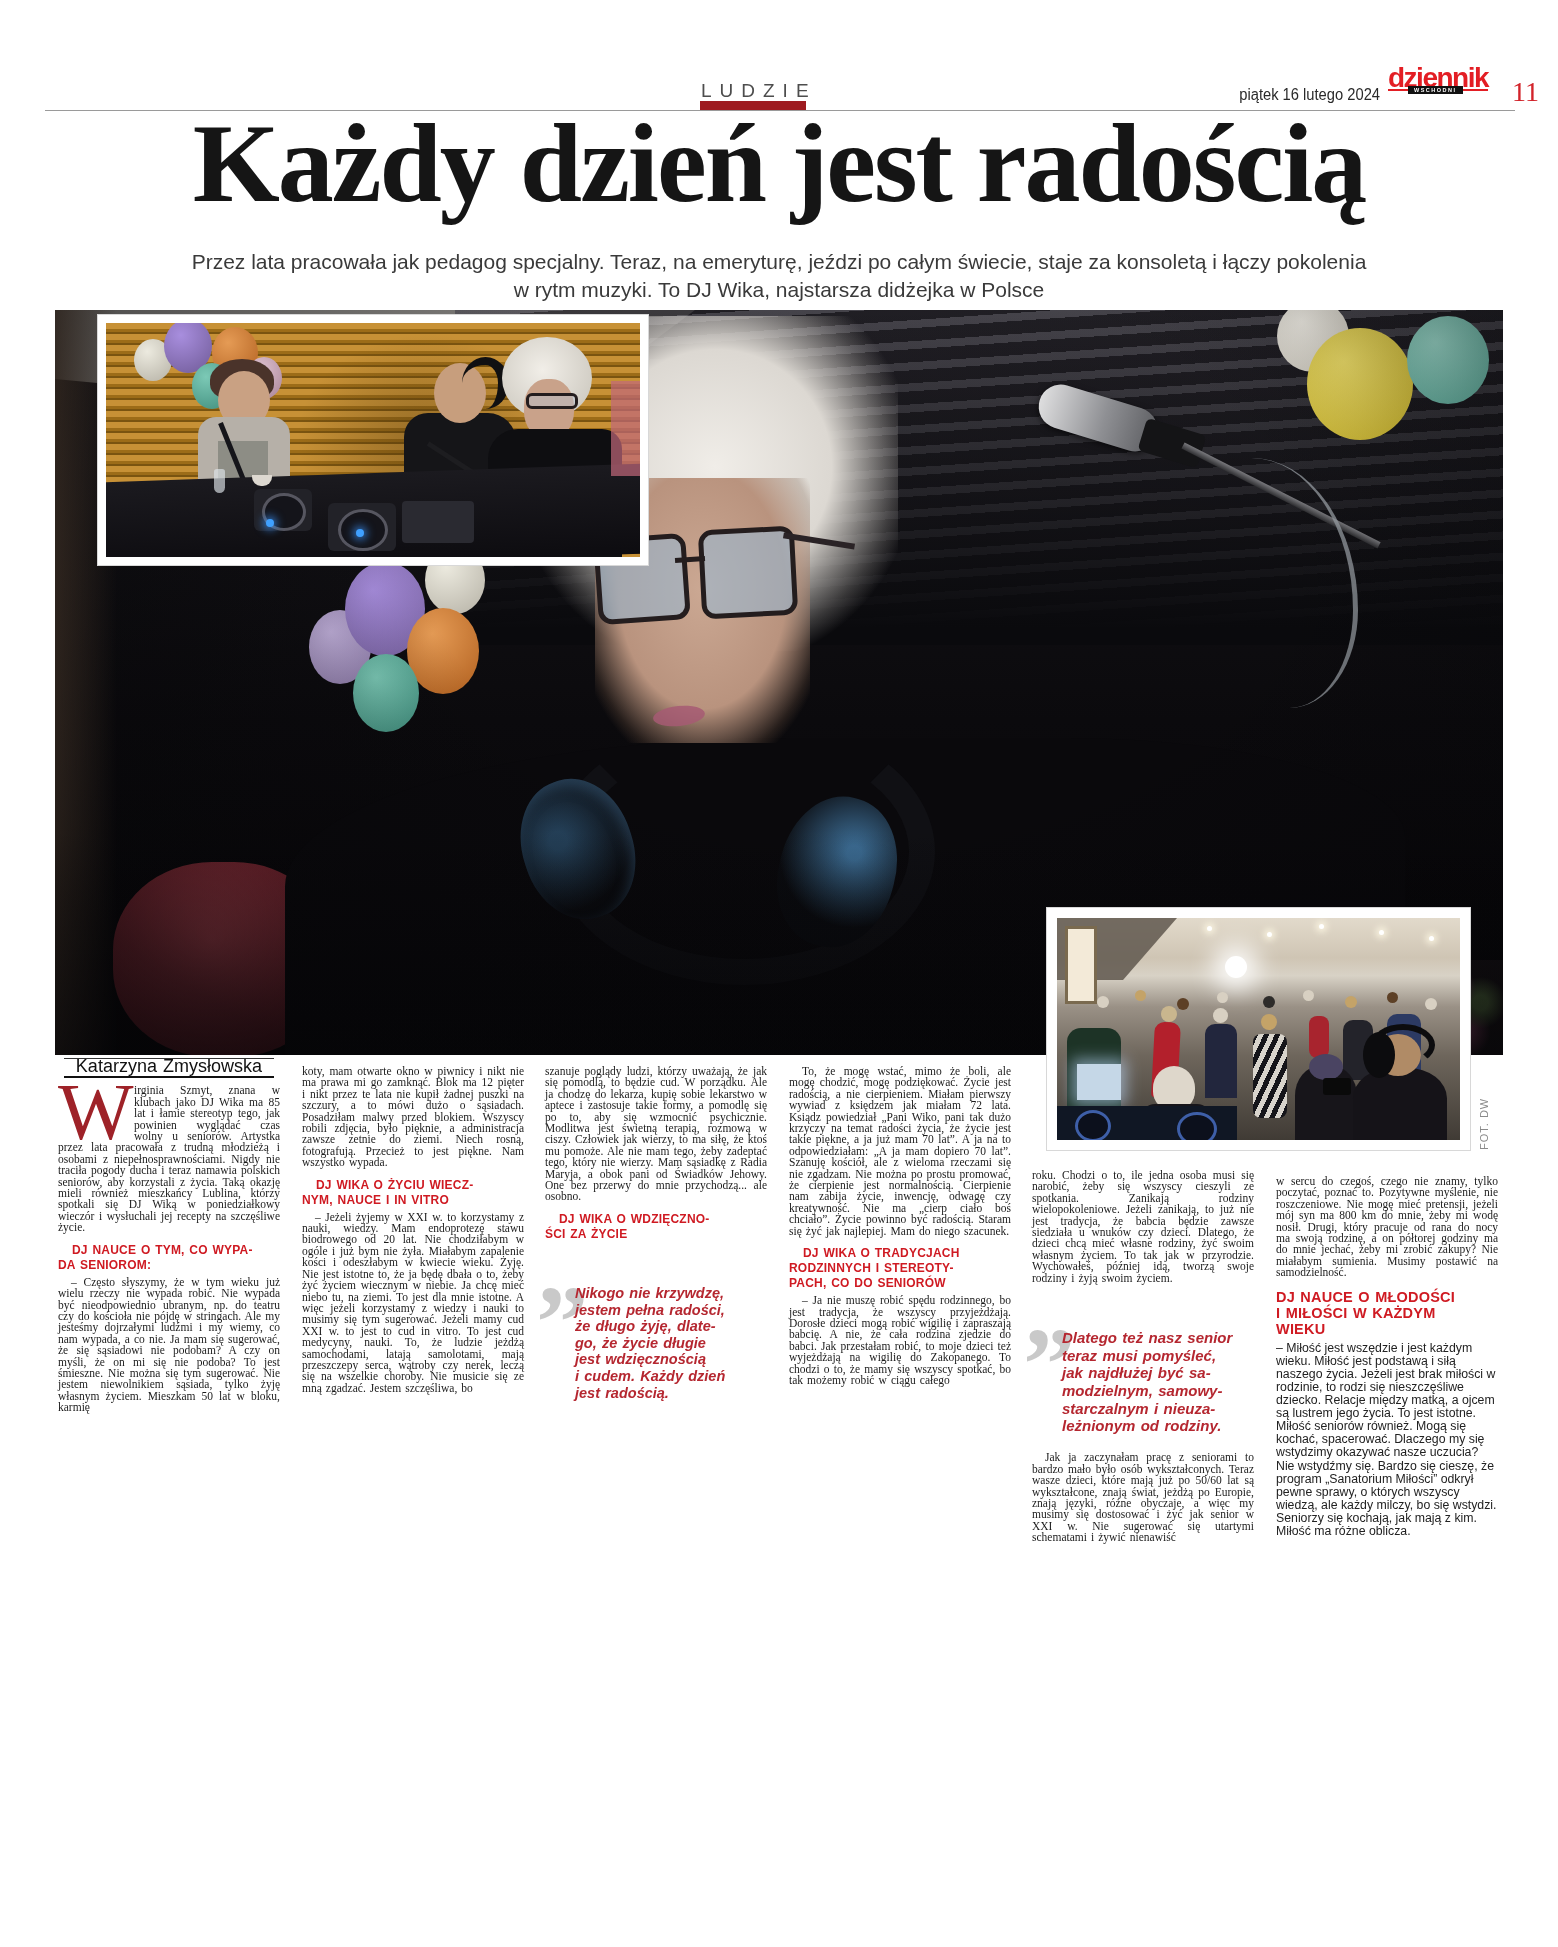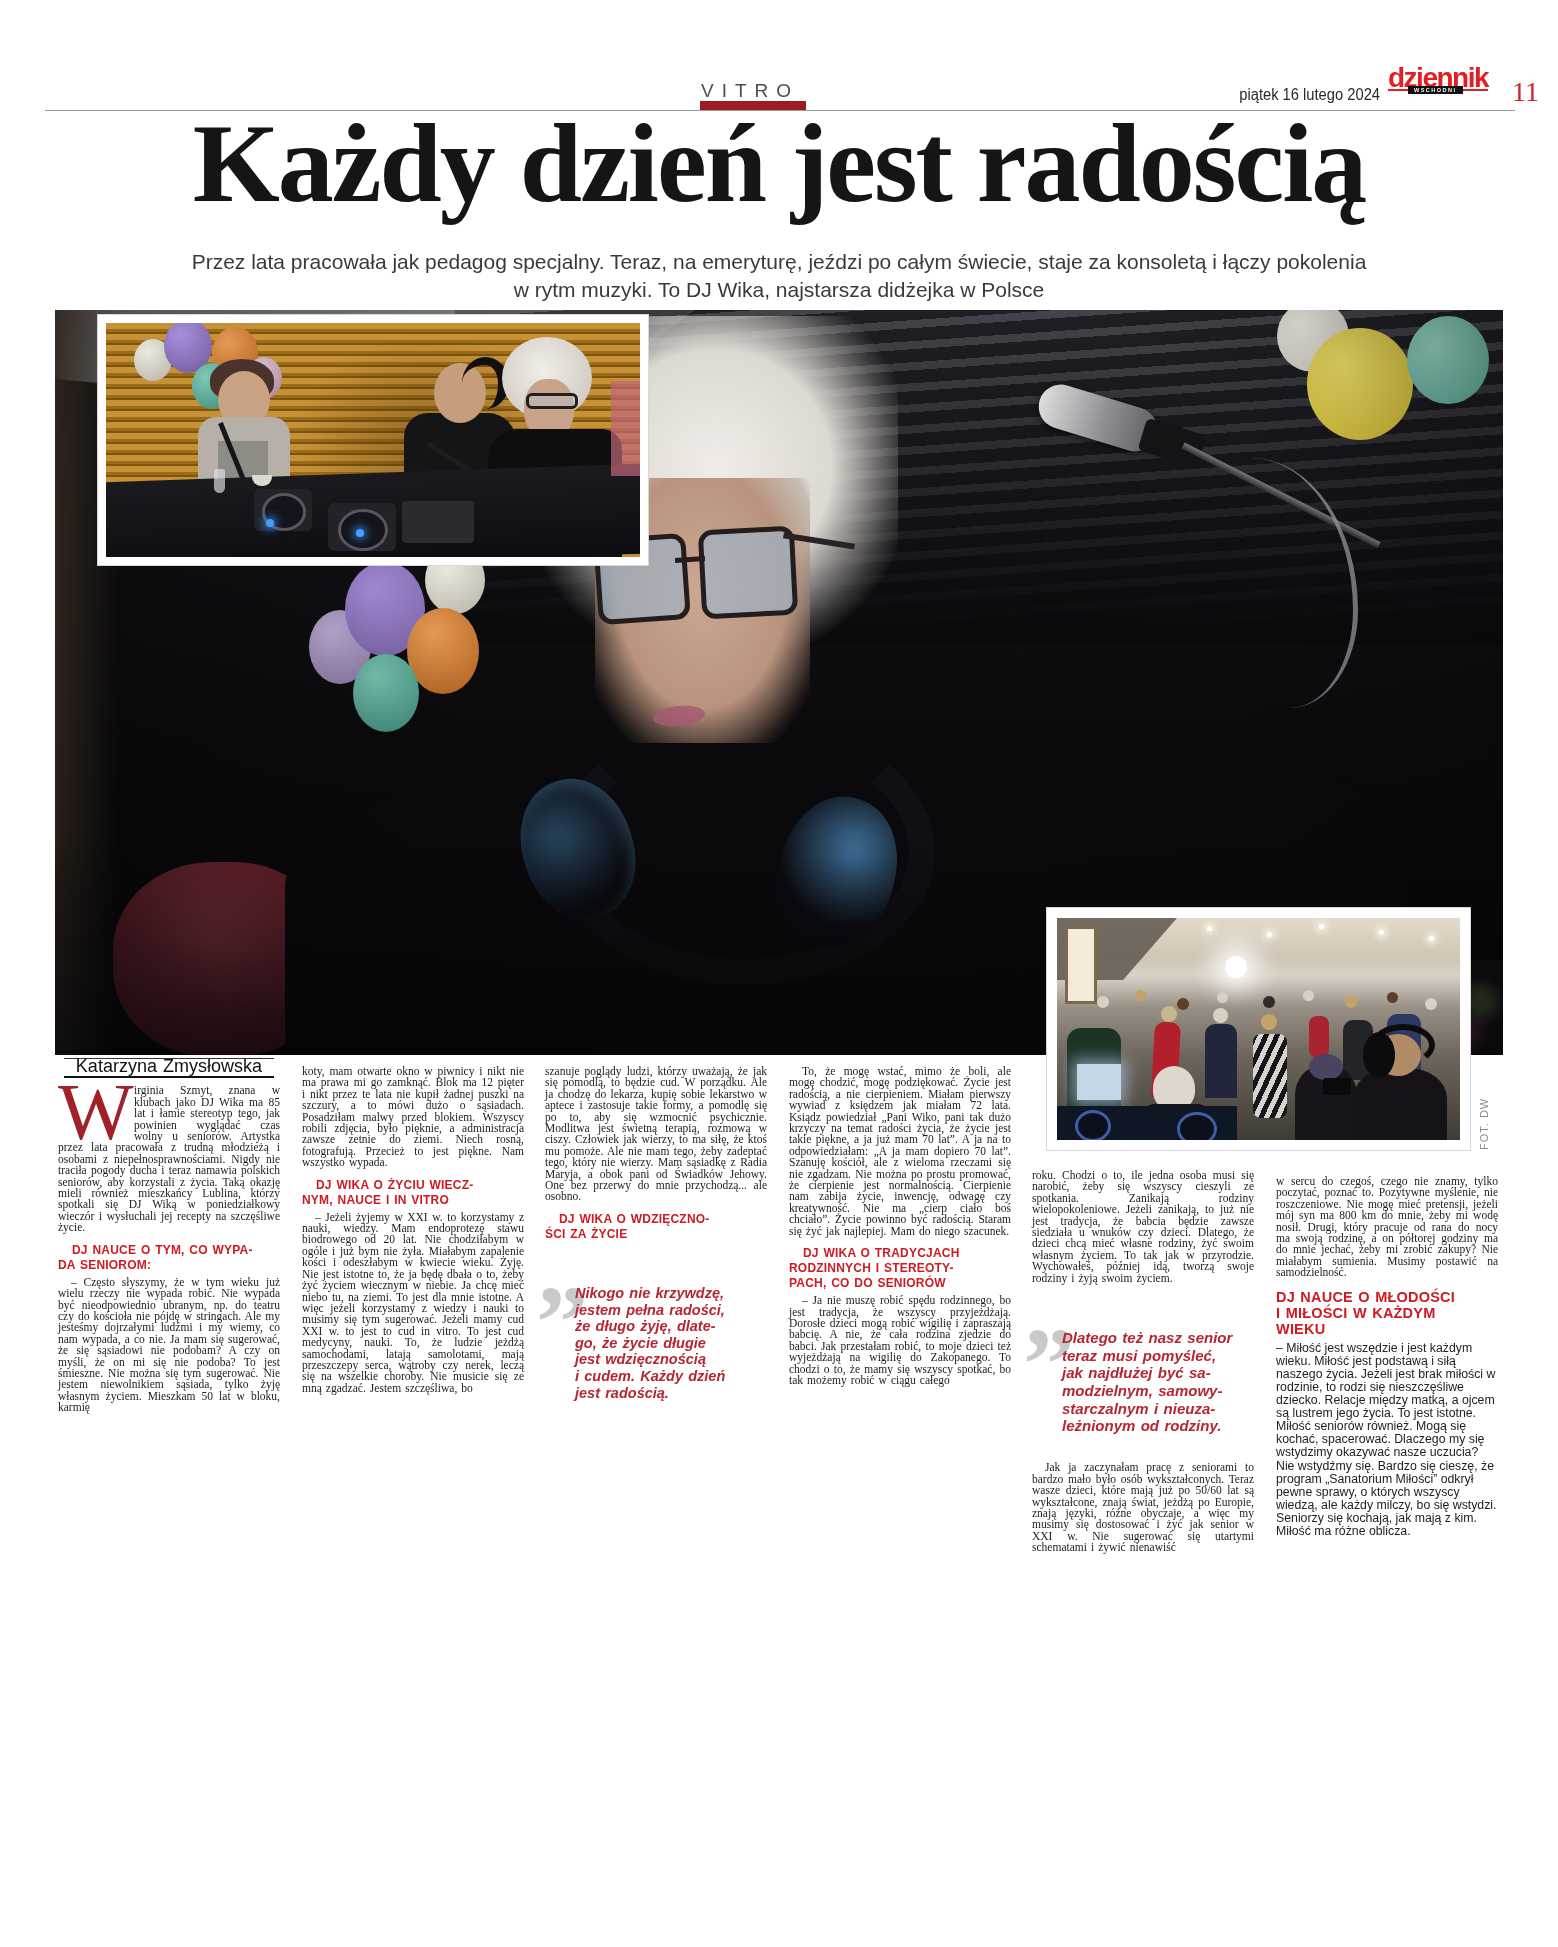--- a/index.html
+++ b/index.html
@@ -182,21 +182,21 @@
       font-family:"Liberation Serif",serif;font-style:normal;z-index:0;}
   .pq-text{position:relative;z-index:1;display:block;}
   .sans-par{font-family:"Liberation Sans",sans-serif;font-size:12.3px;line-height:13.1px;
       text-align:left;word-spacing:normal;color:#222;}
 </style>
 </head>
 <body>
 
 <div class="page">
 
-  <div class="abs section-name">VITRO</div>
+  <div class="abs section-name">LUDZIE</div>
   <div class="abs section-bar"></div>
   <div class="abs head-rule"></div>
   <div class="abs date-text">piątek 16 lutego 2024</div>
   <div class="abs logo">
     <span>dziennik</span>
     <span class="logo-sub">WSCHODNI</span>
   </div>
   <div class="abs page-num">11</div>
 
   <div class="abs subtitle">
@@ -366,21 +366,21 @@
     <p>roku. Chodzi o to, ile jedna osoba musi się narobić, żeby się wszyscy cieszyli ze spotkania. Zanikają rodziny wielopokoleniowe. Jeżeli zanikają, to już nie jest tradycja, że babcia będzie zawsze siedziała u wnuków czy dzieci. Dlatego, że dzieci chcą mieć własne rodziny, żyć swoim własnym życiem. To tak jak w przyrodzie. Wychowałeś, później idą, tworzą swoje rodziny i żyją swoim życiem.</p>
     <div class="pullquote pq5">
       <span class="pq-mark">„</span>
       <span class="pq-text">Dlatego też nasz senior
 teraz musi pomyśleć,
 jak najdłużej być sa-
 modzielnym, samowy-
 starczalnym i nieuza-
 leżnionym od rodziny.</span>
     </div>
-    <p class="indent" style="margin-top:10px;">Jak ja zaczynałam pracę z seniorami to bardzo mało było osób wykształconych. Teraz wasze dzieci, które mają już po 50/60 lat są wykształcone, znają świat, jeżdżą po Europie, znają języki, różne obyczaje, a więc my musimy się dostosować i żyć jak senior w XXI w. Nie sugerować się utartymi schematami i żywić nienawiść</p>
+    <p class="indent" style="">Jak ja zaczynałam pracę z seniorami to bardzo mało było osób wykształconych. Teraz wasze dzieci, które mają już po 50/60 lat są wykształcone, znają świat, jeżdżą po Europie, znają języki, różne obyczaje, a więc my musimy się dostosować i żyć jak senior w XXI w. Nie sugerować się utartymi schematami i żywić nienawiść</p>
   </div>
 
   <div class="col c6">
     <p>w sercu do czegoś, czego nie znamy, tylko poczytać, poznać to. Pozytywne myślenie, nie roszczeniowe. Nie mogę mieć pretensji, jeżeli mój syn ma 800 km do mnie, żeby mi wodę nosił. Drugi, który pracuje od rana do nocy ma swoją rodzinę, a on półtorej godziny ma do mnie jechać, żeby mi zrobić zakupy? Nie miałabym sumienia. Musimy postawić na samodzielność.</p>
     <div class="sec-head">DJ NAUCE O MŁODOŚCI
 I MIŁOŚCI W KAŻDYM
 WIEKU</div>
     <p class="sans-par">– Miłość jest wszędzie i jest każdym wieku. Miłość jest podstawą i siłą naszego życia. Jeżeli jest brak miłości w rodzinie, to rodzi się nieszczęśliwe dziecko. Relacje między matką, a ojcem są lustrem jego życia. To jest istotne. Miłość seniorów również. Mogą się kochać, spacerować. Dlaczego my się wstydzimy okazywać nasze uczucia? Nie wstydźmy się. Bardzo się cieszę, że program „Sanatorium Miłości” odkrył pewne sprawy, o których wszyscy wiedzą, ale każdy milczy, bo się wstydzi. Seniorzy się kochają, jak mają z kim. Miłość ma różne oblicza.</p>
   </div>
 

